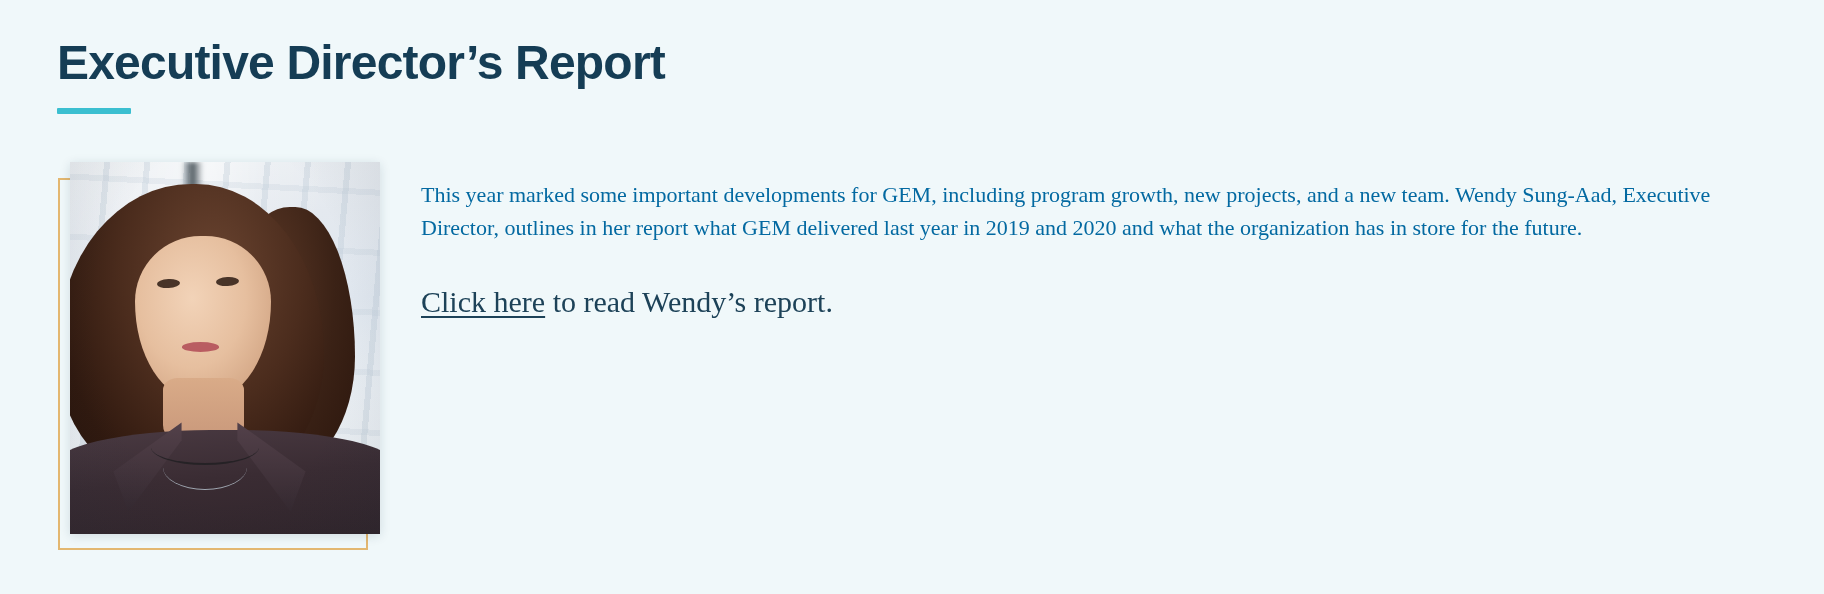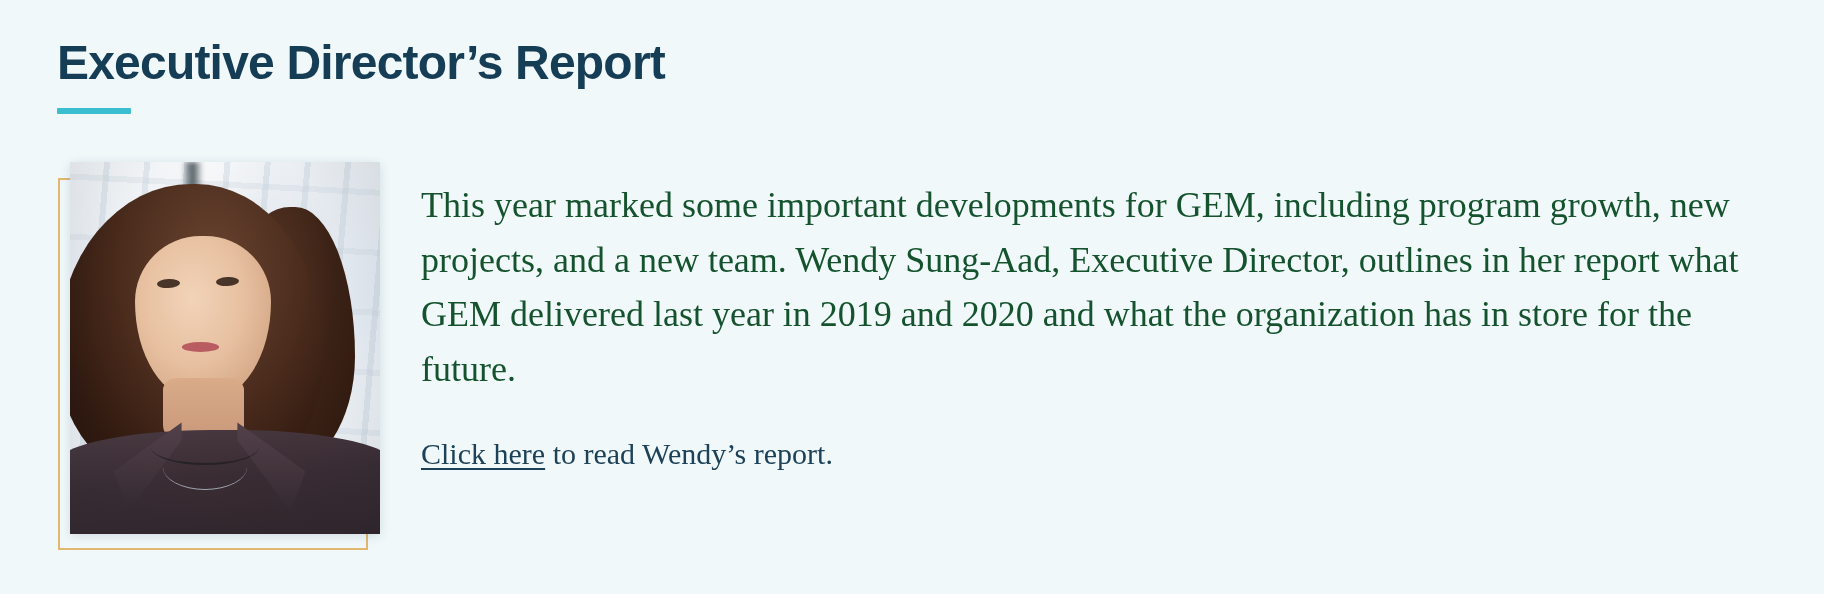--- a/index.html
+++ b/index.html
@@ -228,23 +228,23 @@
   .text-col {
     position: absolute;
     left: 421px;
     top: 178px;
     width: 1330px;
   }
 
   .body-copy {
     margin: 0;
     font-family: "Liberation Serif", "DejaVu Serif", serif;
-    font-size: 36px;
+    font-size: 22px;
     line-height: 1.52;
-    color: #14532d;
+    color: #0369a1;
     max-width: 1330px;
   }
 
   .link-line {
     margin: 34px 0 0 0;
     font-family: "Liberation Serif", "DejaVu Serif", serif;
     font-size: 30px;
     line-height: 1.52;
     color: #1d4258;
   }

